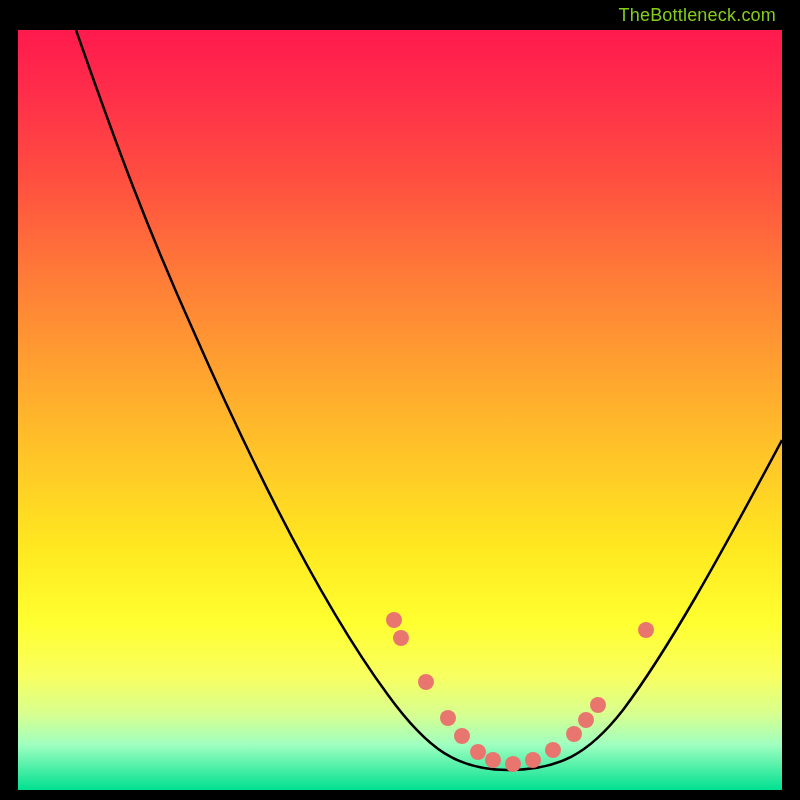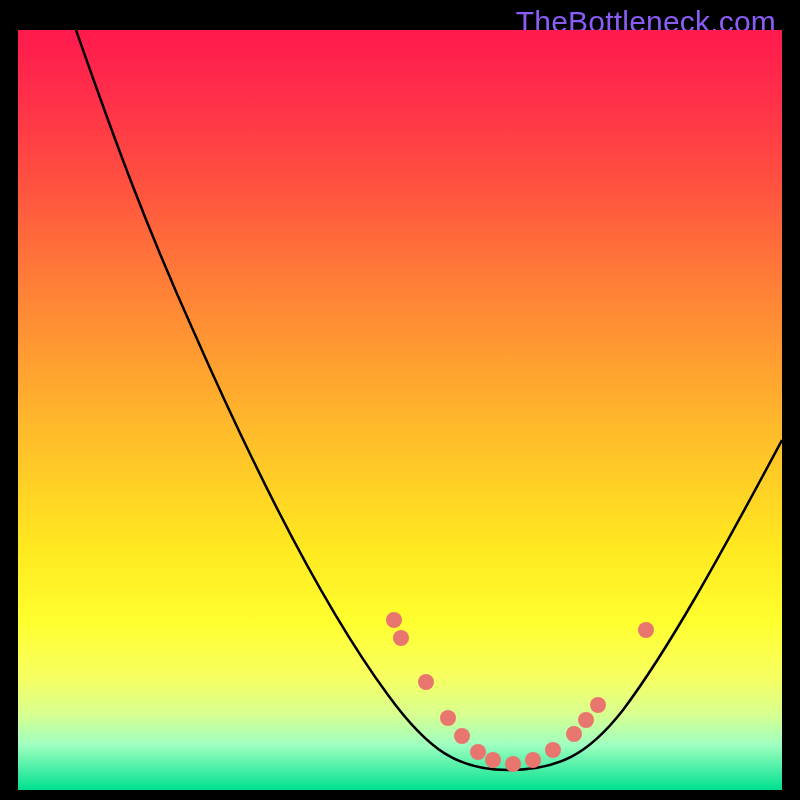--- a/index.html
+++ b/index.html
@@ -46,22 +46,22 @@
       #d8ff90 90%,
       #a0ffc0 94%,
       #50f0a8 97%,
       #00e090 100%
     );
   }
   .watermark {
     position: absolute;
     top: 5px;
     right: 24px;
-    color: #8b5cf6;
-    font-size: 30px;
+    color: #84cc16;
+    font-size: 18px;
     font-weight: 500;
     letter-spacing: 0.2px;
   }
   svg.curve {
     position: absolute;
     left: 0;
     top: 0;
     width: 764px;
     height: 760px;
   }

